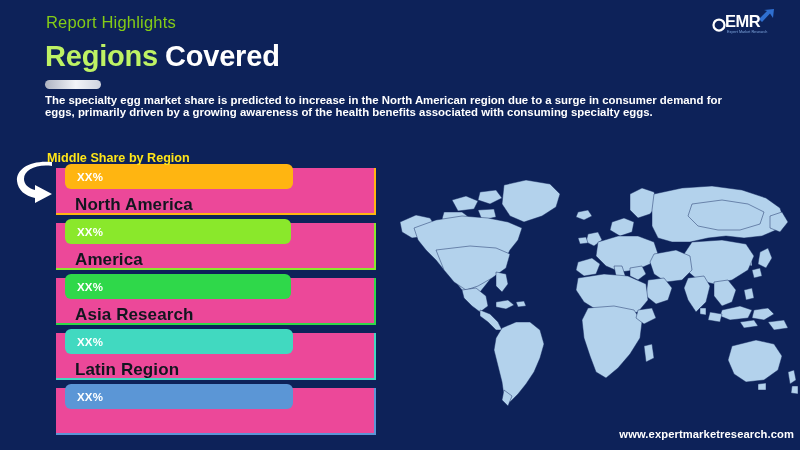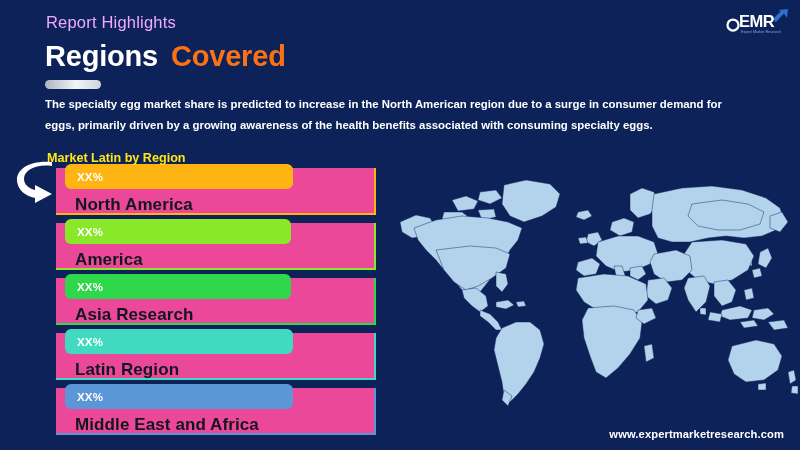--- a/index.html
+++ b/index.html
@@ -29,62 +29,62 @@
   }
   #world-map svg { display: block; width: 100%; height: 100%; }
 
   
   #kicker {
     position: absolute;
     left: 46px; top: 13px;
     font-size: 16.5px;
     font-weight: 400;
     letter-spacing: .2px;
-    color: #f0abfc;
+    color: #84cc16;
     z-index: 3;
   }
 
   #page-title {
     position: absolute;
     left: 45px; top: 40px;
     font-size: 29px;
     font-weight: bold;
     letter-spacing: -.2px;
     z-index: 3;
     white-space: nowrap;
   }
-  #page-title .t-white { color: #ffffff; }
-  #page-title .t-accent { color: #f97316; margin-left: 13px; }
+  #page-title .t-white { color: #bef264; }
+  #page-title .t-accent { color: #ffffff; margin-left: 7px; }
 
   #title-underline {
     position: absolute;
     left: 45px; top: 80px;
     width: 56px; height: 9px;
     border-radius: 5px;
     background: linear-gradient(to right, #aeb4c2 0%, #f2f4f8 55%, #ced3de 100%);
     z-index: 3;
   }
 
   
   #brand-logo {
     position: absolute;
-    right: 4px; top: 7px;
+    right: 18px; top: 7px;
     width: 70px; height: 32px;
     z-index: 4;
   }
   #brand-logo svg { display: block; width: 100%; height: 100%; }
 
   
   #description {
     position: absolute;
     left: 45px; top: 94px;
     width: 690px;
     font-size: 11.4px;
     font-weight: bold;
-    line-height: 21px;
+    line-height: 12px;
     color: #ffffff;
     z-index: 3;
   }
 
   
   #chart-heading {
     position: absolute;
     left: 47px; top: 151px;
     font-size: 12.6px;
     font-weight: bold;
@@ -139,21 +139,21 @@
     font-size: 17px;
     font-weight: bold;
     color: #12161f;
     letter-spacing: .1px;
     white-space: nowrap;
   }
 
   
   #footer-url {
     position: absolute;
-    right: 16px; bottom: 10px;
+    right: 6px; bottom: 10px;
     font-size: 11.2px;
     font-weight: bold;
     color: #ffffff;
     letter-spacing: .1px;
     z-index: 3;
   }
 </style>
 </head>
 <body>
 
@@ -283,21 +283,21 @@
 
 <p id="description">The specialty egg market share is predicted to increase in the North American region due to a surge in consumer demand for eggs, primarily driven by a growing awareness of the health benefits associated with consuming specialty eggs.</p>
 
 <div id="callout-arrow">
   <svg viewBox="0 0 52 50" xmlns="http://www.w3.org/2000/svg" aria-hidden="true">
     <path d="M40 5 C18 3 4 12 5 24 C6 33 13 39 23 41 L23 46 L40 37 L23 28 L23 33
              C16 31 12 27 12 22 C12 13 24 7 40 9 Z" fill="#ffffff"></path>
   </svg>
 </div>
 
-<div id="chart-heading">Market Latin by Region</div>
+<div id="chart-heading">Middle Share by Region</div>
 
 <div id="region-list">
 
   <div class="region-row" style="border-right-color:#ffb511;border-bottom-color:#ffb511;">
     <div class="region-bar" style="background:#ffb511;width:228px;">
       <span class="region-value">XX%</span>
     </div>
     <div class="region-label">North America</div>
   </div>
 
@@ -319,18 +319,17 @@
     <div class="region-bar" style="background:#41d9c0;width:228px;">
       <span class="region-value">XX%</span>
     </div>
     <div class="region-label">Latin Region</div>
   </div>
 
   <div class="region-row" style="border-right-color:#5b96d6;border-bottom-color:#5b96d6;">
     <div class="region-bar" style="background:#5b96d6;width:228px;">
       <span class="region-value">XX%</span>
     </div>
-    <div class="region-label">Middle East and Africa</div>
   </div>
 
 </div>
 
 <div id="footer-url">www.expertmarketresearch.com</div>
 
 </body></html>

